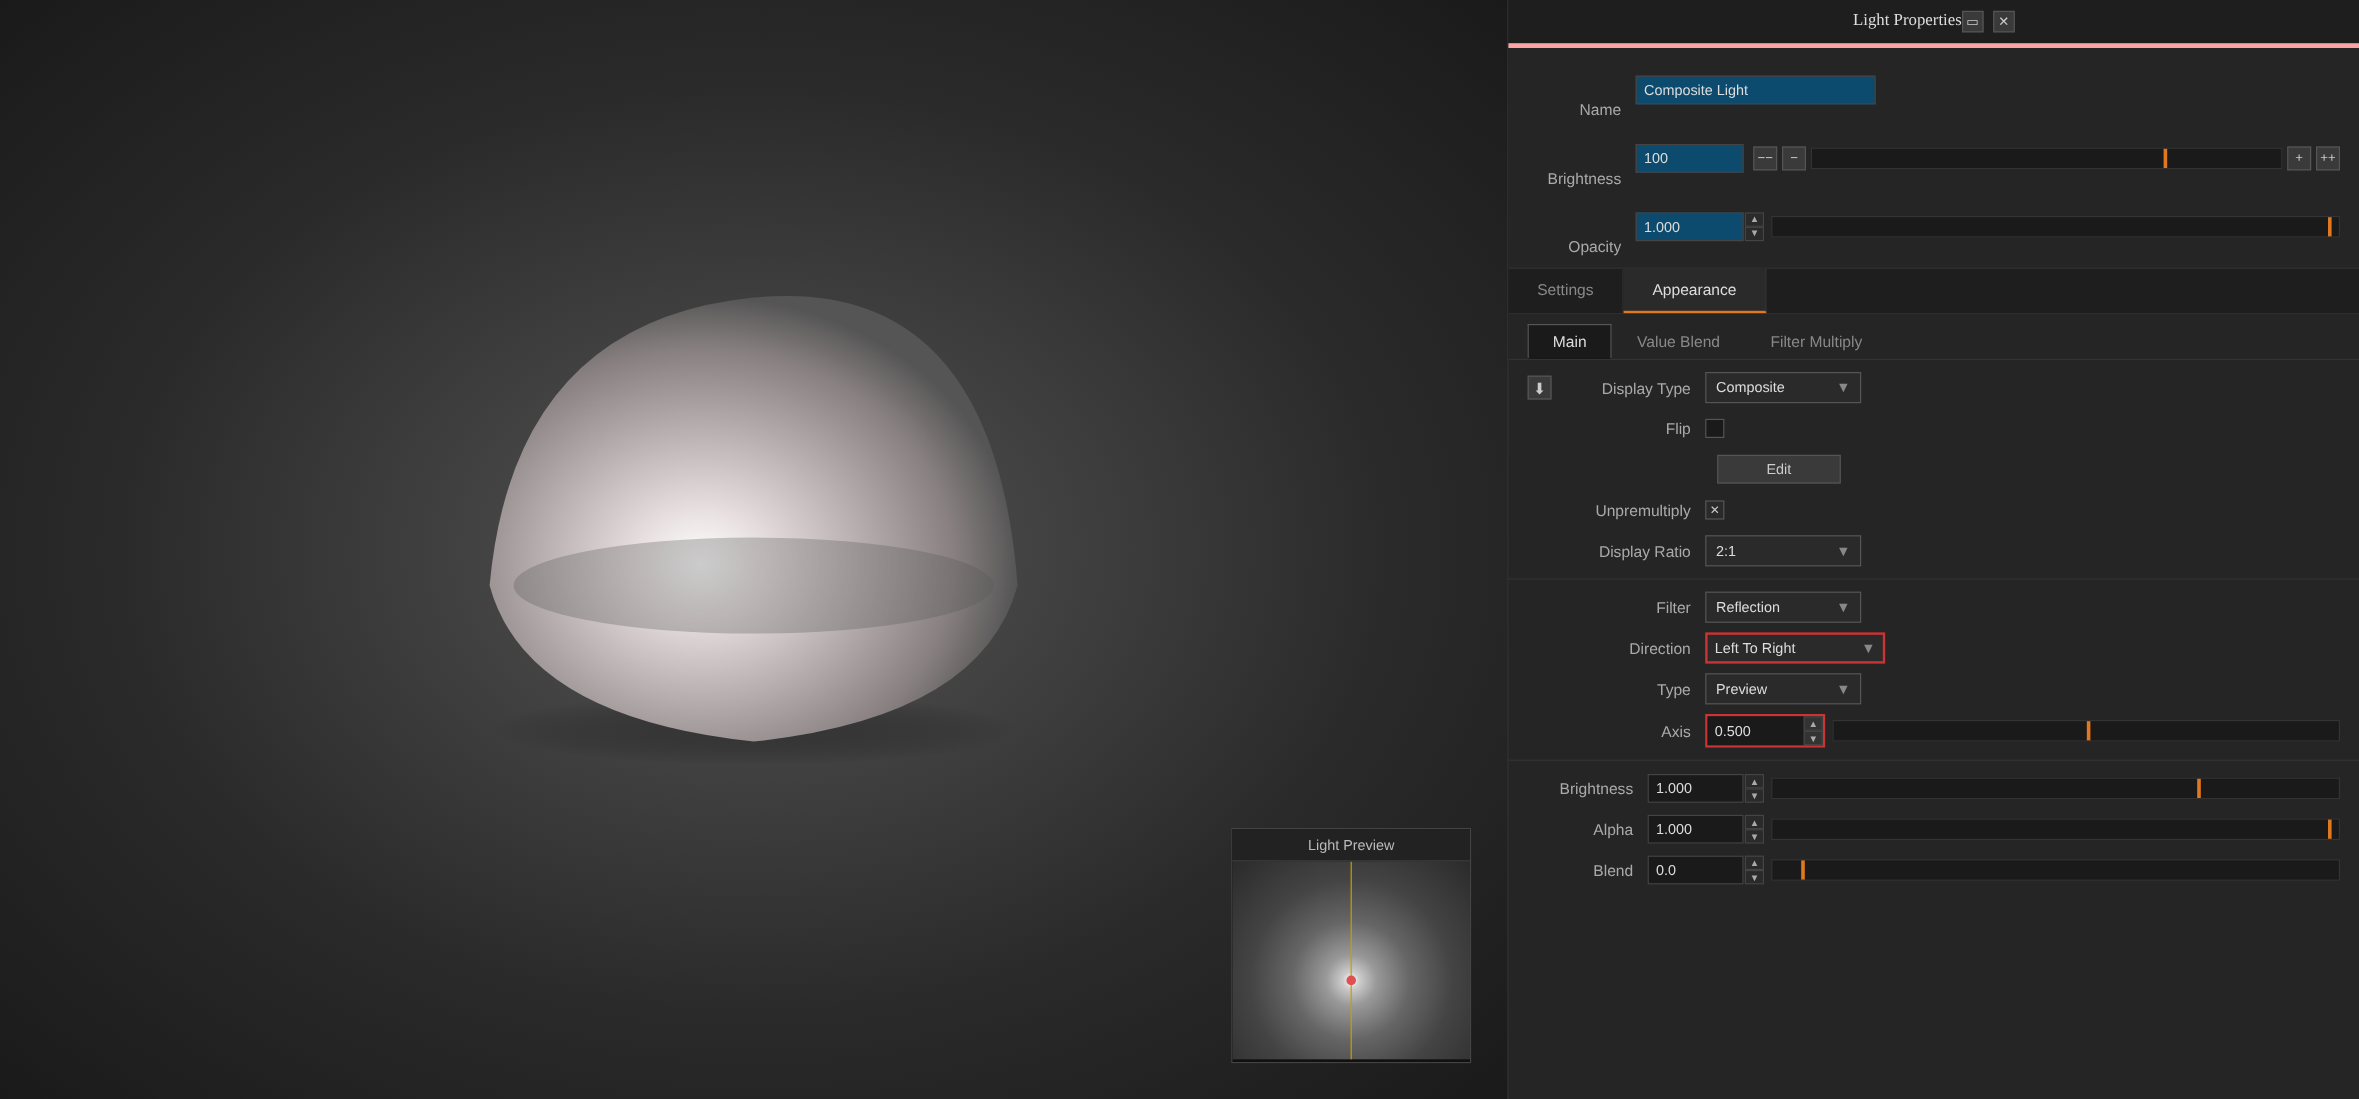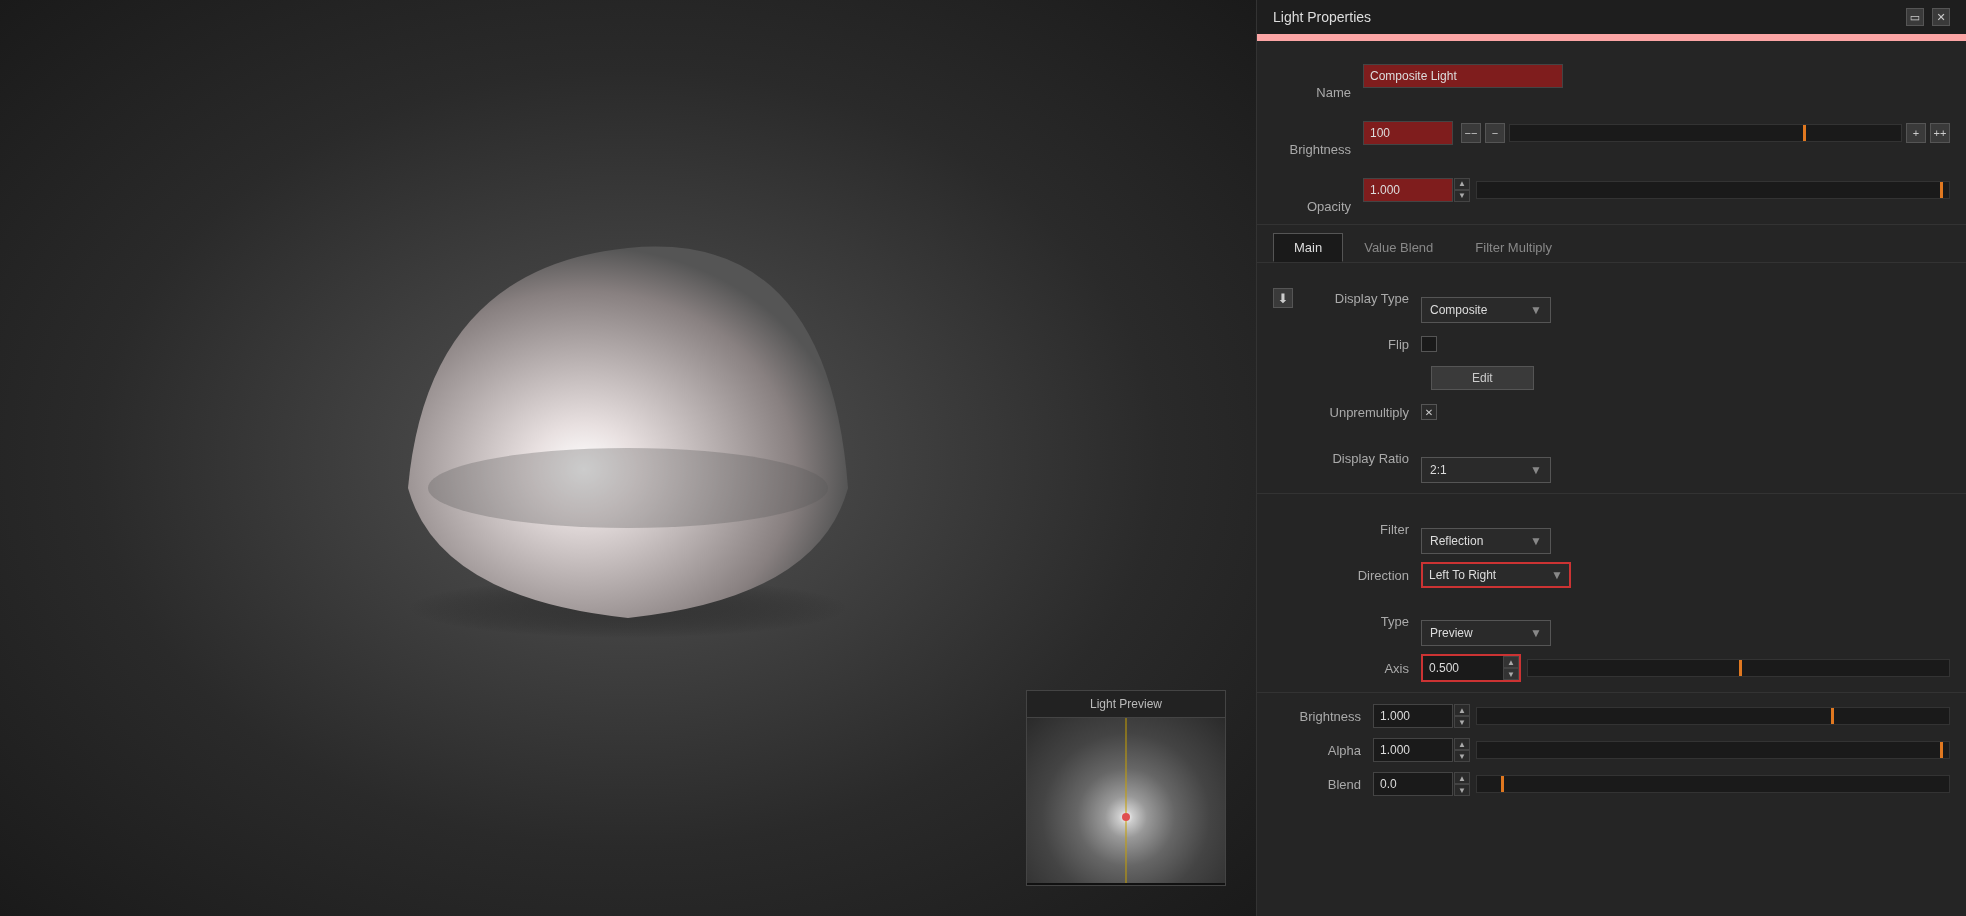--- a/index.html
+++ b/index.html
@@ -102,23 +102,24 @@
       display: flex;
       flex-direction: column;
     }
 
     
     .title-bar {
       background: #1e1e1e;
       padding: 8px 16px;
       display: flex;
       align-items: center;
-      justify-content: space-between;
-      border-bottom: 7px solid #fca5a5;
+      justify-content: center;
+      border-bottom: 4px solid #fca5a5;
       min-height: 40px;
+      font-family: Liberation Serif, serif;
     }
 
     .title-bar-title {
       color: #ddd;
       font-size: 14px;
     }
 
     .title-bar-controls {
       display: flex;
       gap: 8px;
@@ -157,21 +158,21 @@
       width: 90px;
       text-align: right;
       padding-right: 12px;
       color: #aaa;
       font-size: 13px;
       flex-shrink: 0;
       margin-top: 34px;
     }
 
     .prop-input {
-      background: #7f1d1d;
+      background: #0c4a6e;
       border: 1px solid #444;
       color: #ddd;
       padding: 3px 6px;
       font-size: 12px;
       width: 90px;
       height: 24px;
     }
 
     .slider-container {
       flex: 1;
@@ -286,21 +287,20 @@
       border: 1px solid #555;
       color: #ddd;
       padding: 3px 8px;
       font-size: 12px;
       height: 26px;
       display: flex;
       align-items: center;
       justify-content: space-between;
       cursor: pointer;
       min-width: 130px;
-      margin-top: 24px;
     }
 
     .dropdown-arrow {
       margin-left: 8px;
       color: #888;
     }
 
     .edit-btn {
       background: #3a3a3a;
       border: 1px solid #555;
@@ -573,20 +573,24 @@
           <div class="bottom-spinner-btn">▲</div>
           <div class="bottom-spinner-btn">▼</div>
         </div>
       </div>
       <div class="opacity-slider-track">
         <div class="long-slider-marker" style="left:98%;"></div>
       </div>
     </div>
   </div>
 
+  <div class="tabs-container">
+    <div class="tab">Settings</div>
+    <div class="tab active">Appearance</div>
+  </div>
 
   <div class="subtabs-container">
     <div class="subtab active">Main</div>
     <div class="subtab">Value Blend</div>
     <div class="subtab">Filter Multiply</div>
   </div>
 
   <div class="content-section">
 
     <div class="section-prop-row">

